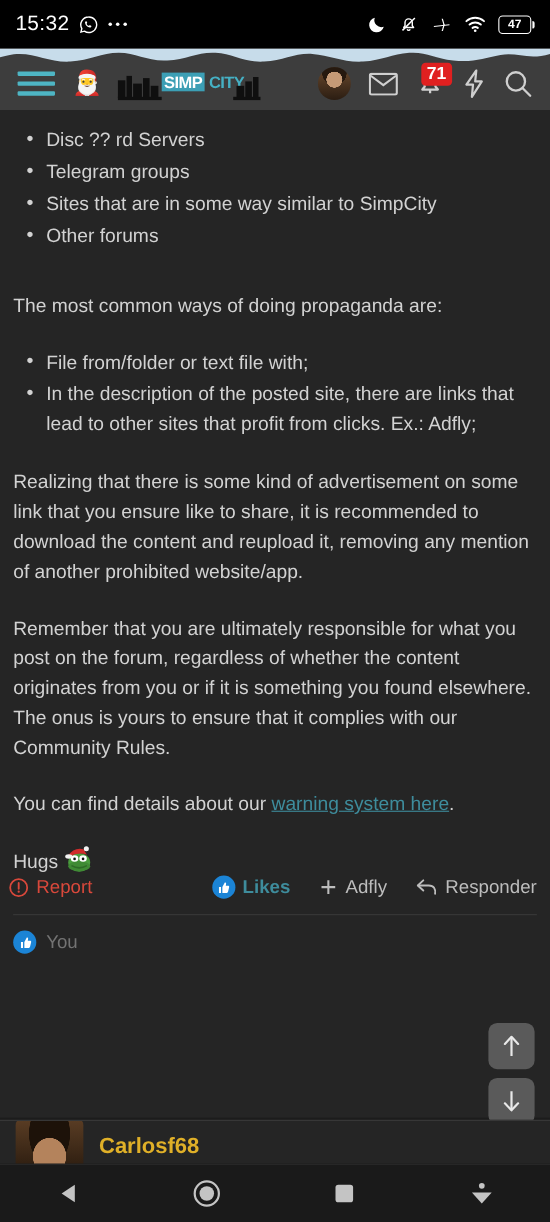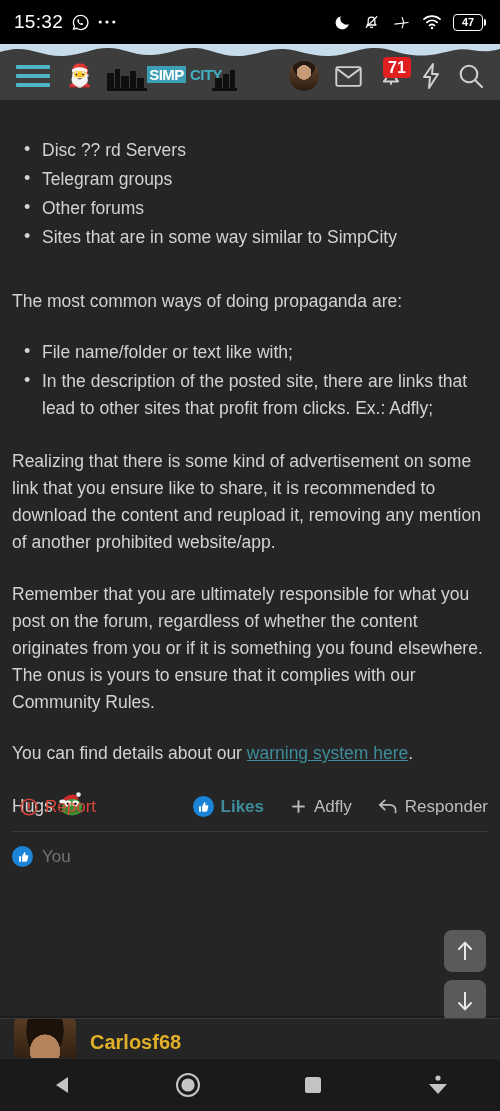--- a/index.html
+++ b/index.html
@@ -61,41 +61,41 @@
   .bell-wrap { position:relative; width:26px; height:26px; }
   .badge {
     position:absolute; top:-6px; left:5px;
     background:#e02020; color:#fff; font-size:16px; font-weight:bold;
     border-radius:4px; padding:1px 5px; line-height:1.2; min-width:24px; text-align:center;
   }
 
   
   .post {
     position:absolute; top:100px; left:0; width:500px; height:916px;
-    background:#252525; padding:37px 12px 0 12px;
+    background:#252525; padding:14px 12px 0 12px;
     color:#d2d2d2; font-size:17.5px; line-height:1.55;
   }
   .post ul { list-style:none; margin:0 0 0 0; padding:0; }
   .post ul li {
     position:relative; padding-left:30px; margin-bottom:2px;
   }
   .post ul li::before {
     content:"•"; position:absolute; left:12px; top:-1px; color:#d2d2d2; font-size:18px;
   }
   .ul-indent li { padding-left:40px; }
   .ul-indent li::before { left:22px; }
   .para { margin:0; }
   .gap-lg { height:34px; }
   .gap-md { height:24px; }
   .link { color:#3e8c9c; }
   .pepe { display:inline-block; vertical-align:-5px; margin-left:6px; }
 
   
   .actions {
-    position:absolute; left:20px; right:12px; top:796px;
+    position:absolute; left:8px; right:12px; top:796px;
     display:flex; align-items:center; font-size:17px;
   }
   .act { display:flex; align-items:center; gap:7px; cursor:pointer; }
   .act-report { color:#d9483b; }
   .act-likes { color:#3e8c9c; font-weight:bold; margin-left:auto; }
   .act-quote { color:#bdbdbd; margin-left:26px; }
   .act-reply { color:#bdbdbd; margin-left:26px; }
   .thumb-badge {
     width:21px; height:21px; border-radius:50%; background:#1b84d6;
     display:flex; align-items:center; justify-content:center; font-size:12px; color:#fff;
@@ -248,30 +248,30 @@
           <line x1="17.2" y1="17.2" x2="24" y2="24" stroke="#cfcfcf" stroke-width="2.1" stroke-linecap="round"></line>
         </svg>
       </div>
     </div>
   </div>
 
   <div class="post">
     <ul>
       <li>Disc ?? rd Servers</li>
       <li>Telegram groups</li>
+      <li>Sites that are in some way similar to SimpCity</li>
       <li>Other forums</li>
-      <li>Sites that are in some way similar to SimpCity</li>
     </ul>
 
     <div class="gap-lg"></div>
     <p class="para">The most common ways of doing propaganda are:</p>
 
     <div class="gap-md"></div>
     <ul class="ul-indent">
-      <li>File name/folder or text like with;</li>
+      <li>File from/folder or text file with;</li>
       <li>In the description of the posted site, there are links that lead to other sites that profit from clicks. Ex.: Adfly;</li>
     </ul>
 
     <div class="gap-md"></div>
     <p class="para">Realizing that there is some kind of advertisement on some link that you ensure like to share, it is recommended to download the content and reupload it, removing any mention of another prohibited website/app.</p>
 
     <div class="gap-md"></div>
     <p class="para">Remember that you are ultimately responsible for what you post on the forum, regardless of whether the content originates from you or if it is something you found elsewhere. The onus is yours to ensure that it complies with our Community Rules.</p>
 
     <div class="gap-md"></div>

